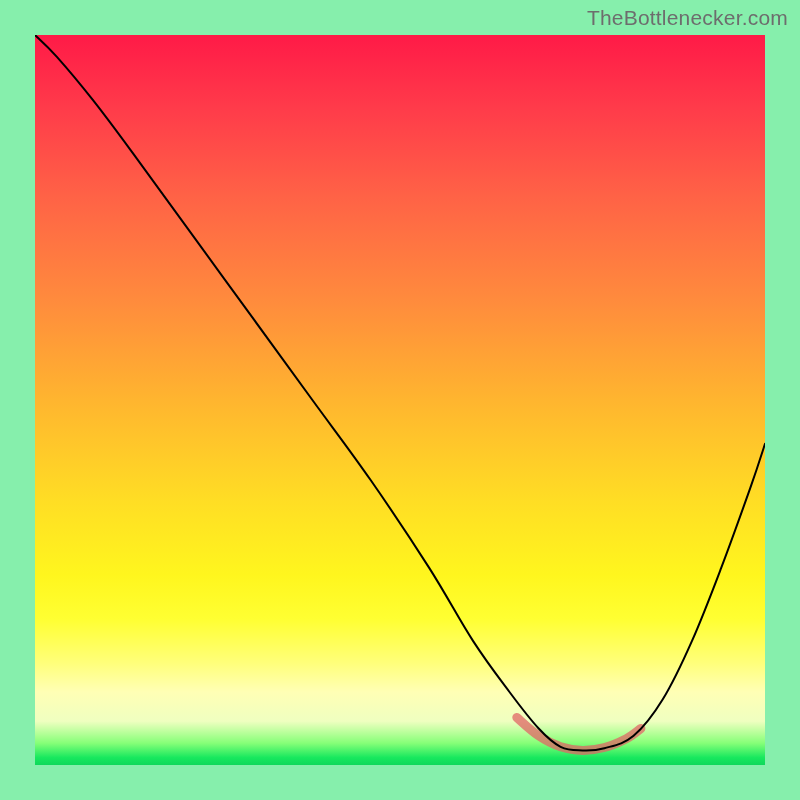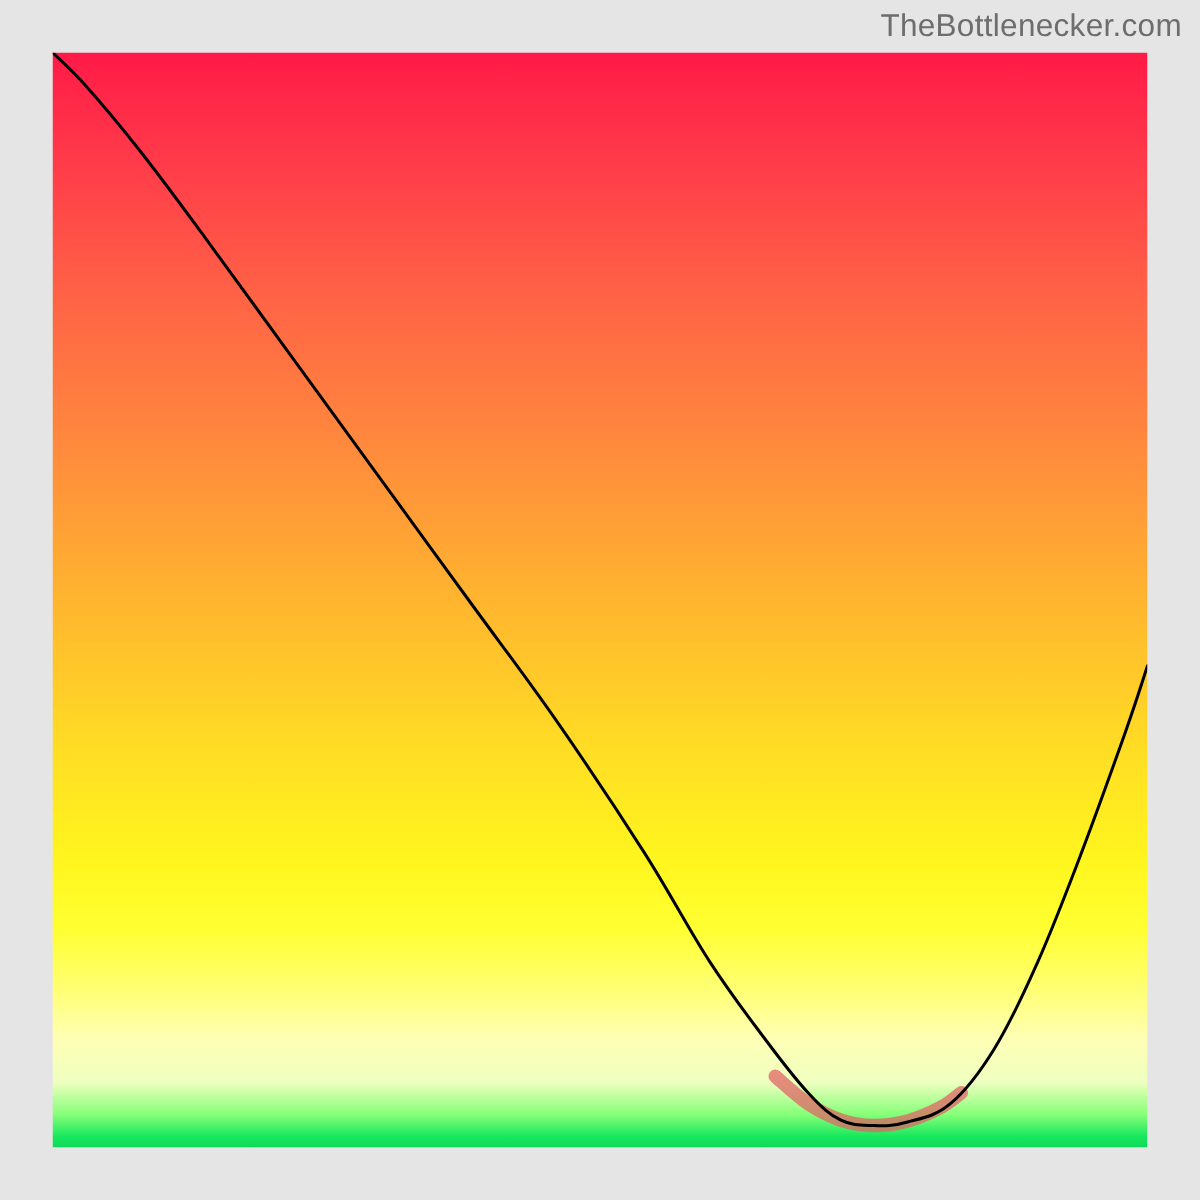--- a/index.html
+++ b/index.html
@@ -8,21 +8,21 @@
     width: 800px;
     height: 800px;
     background: #000;
     overflow: hidden;
     font-family: Arial, Helvetica, sans-serif;
   }
   .frame {
     position: relative;
     width: 800px;
     height: 800px;
-    background: #e5e5e5;
+    background: #86efac;
   }
   .watermark {
     position: absolute;
     top: 6px;
     right: 12px;
     color: #6d6d6d;
     font-size: 21px;
     font-weight: 500;
     letter-spacing: 0.2px;
     z-index: 30;

